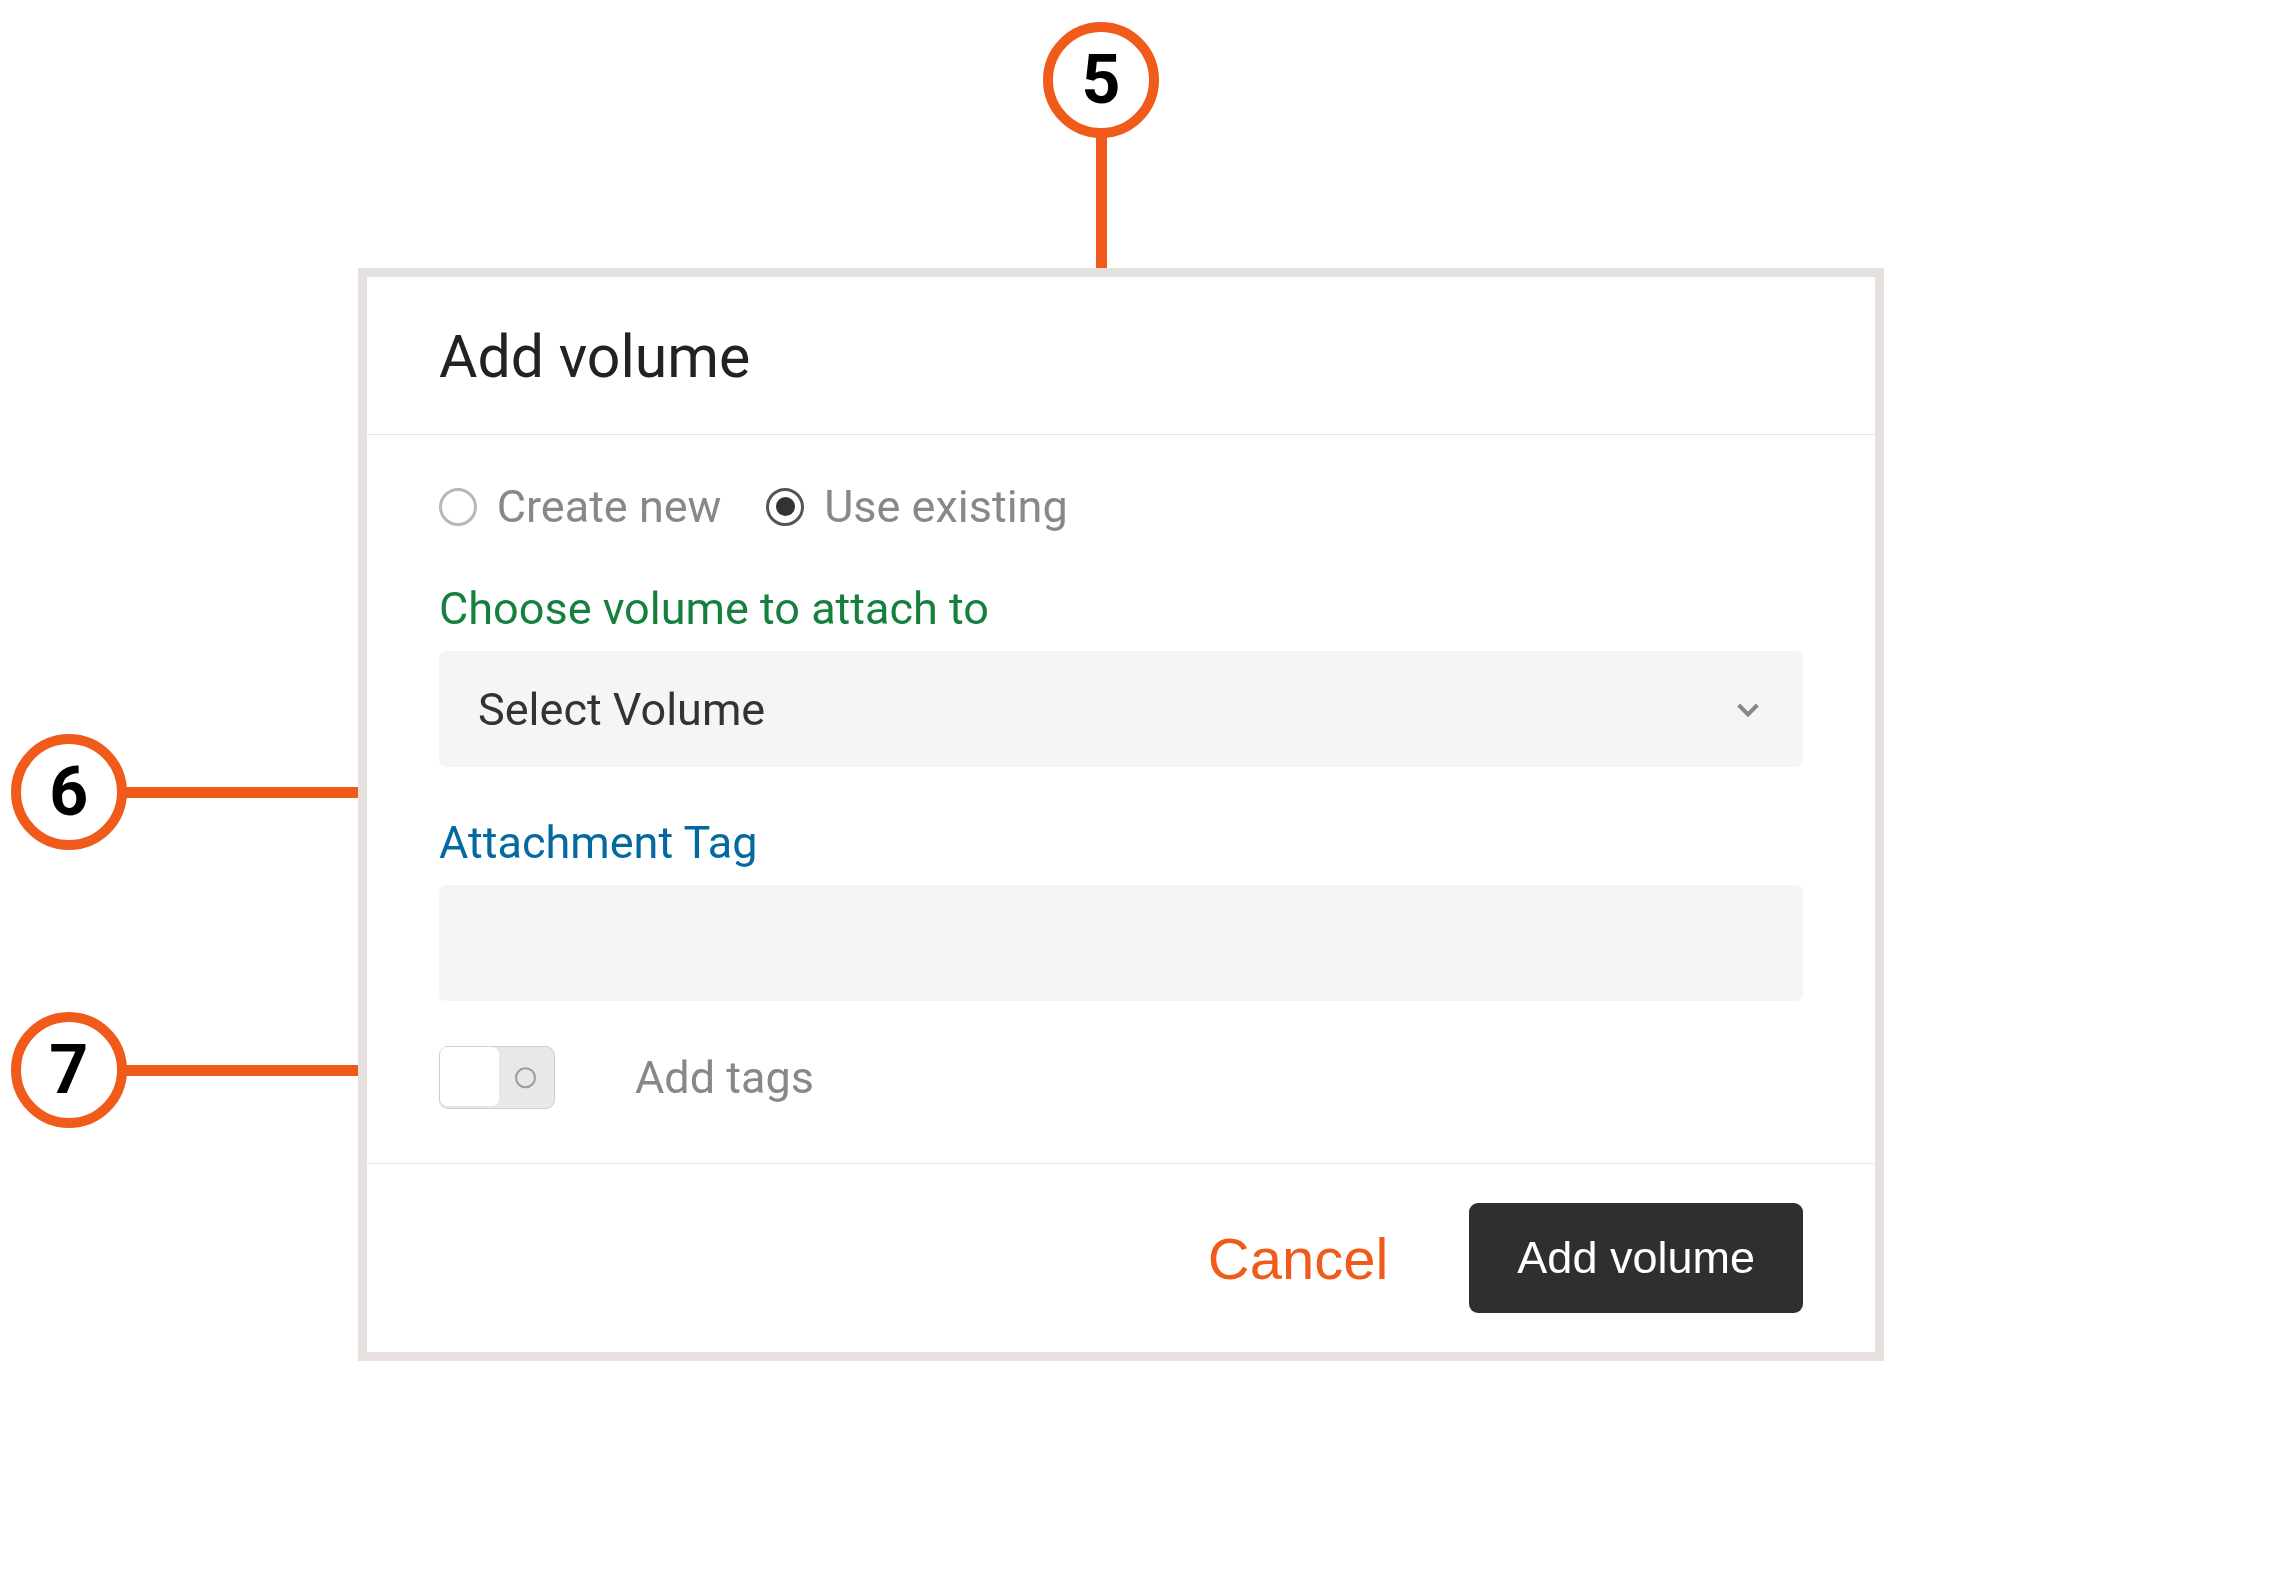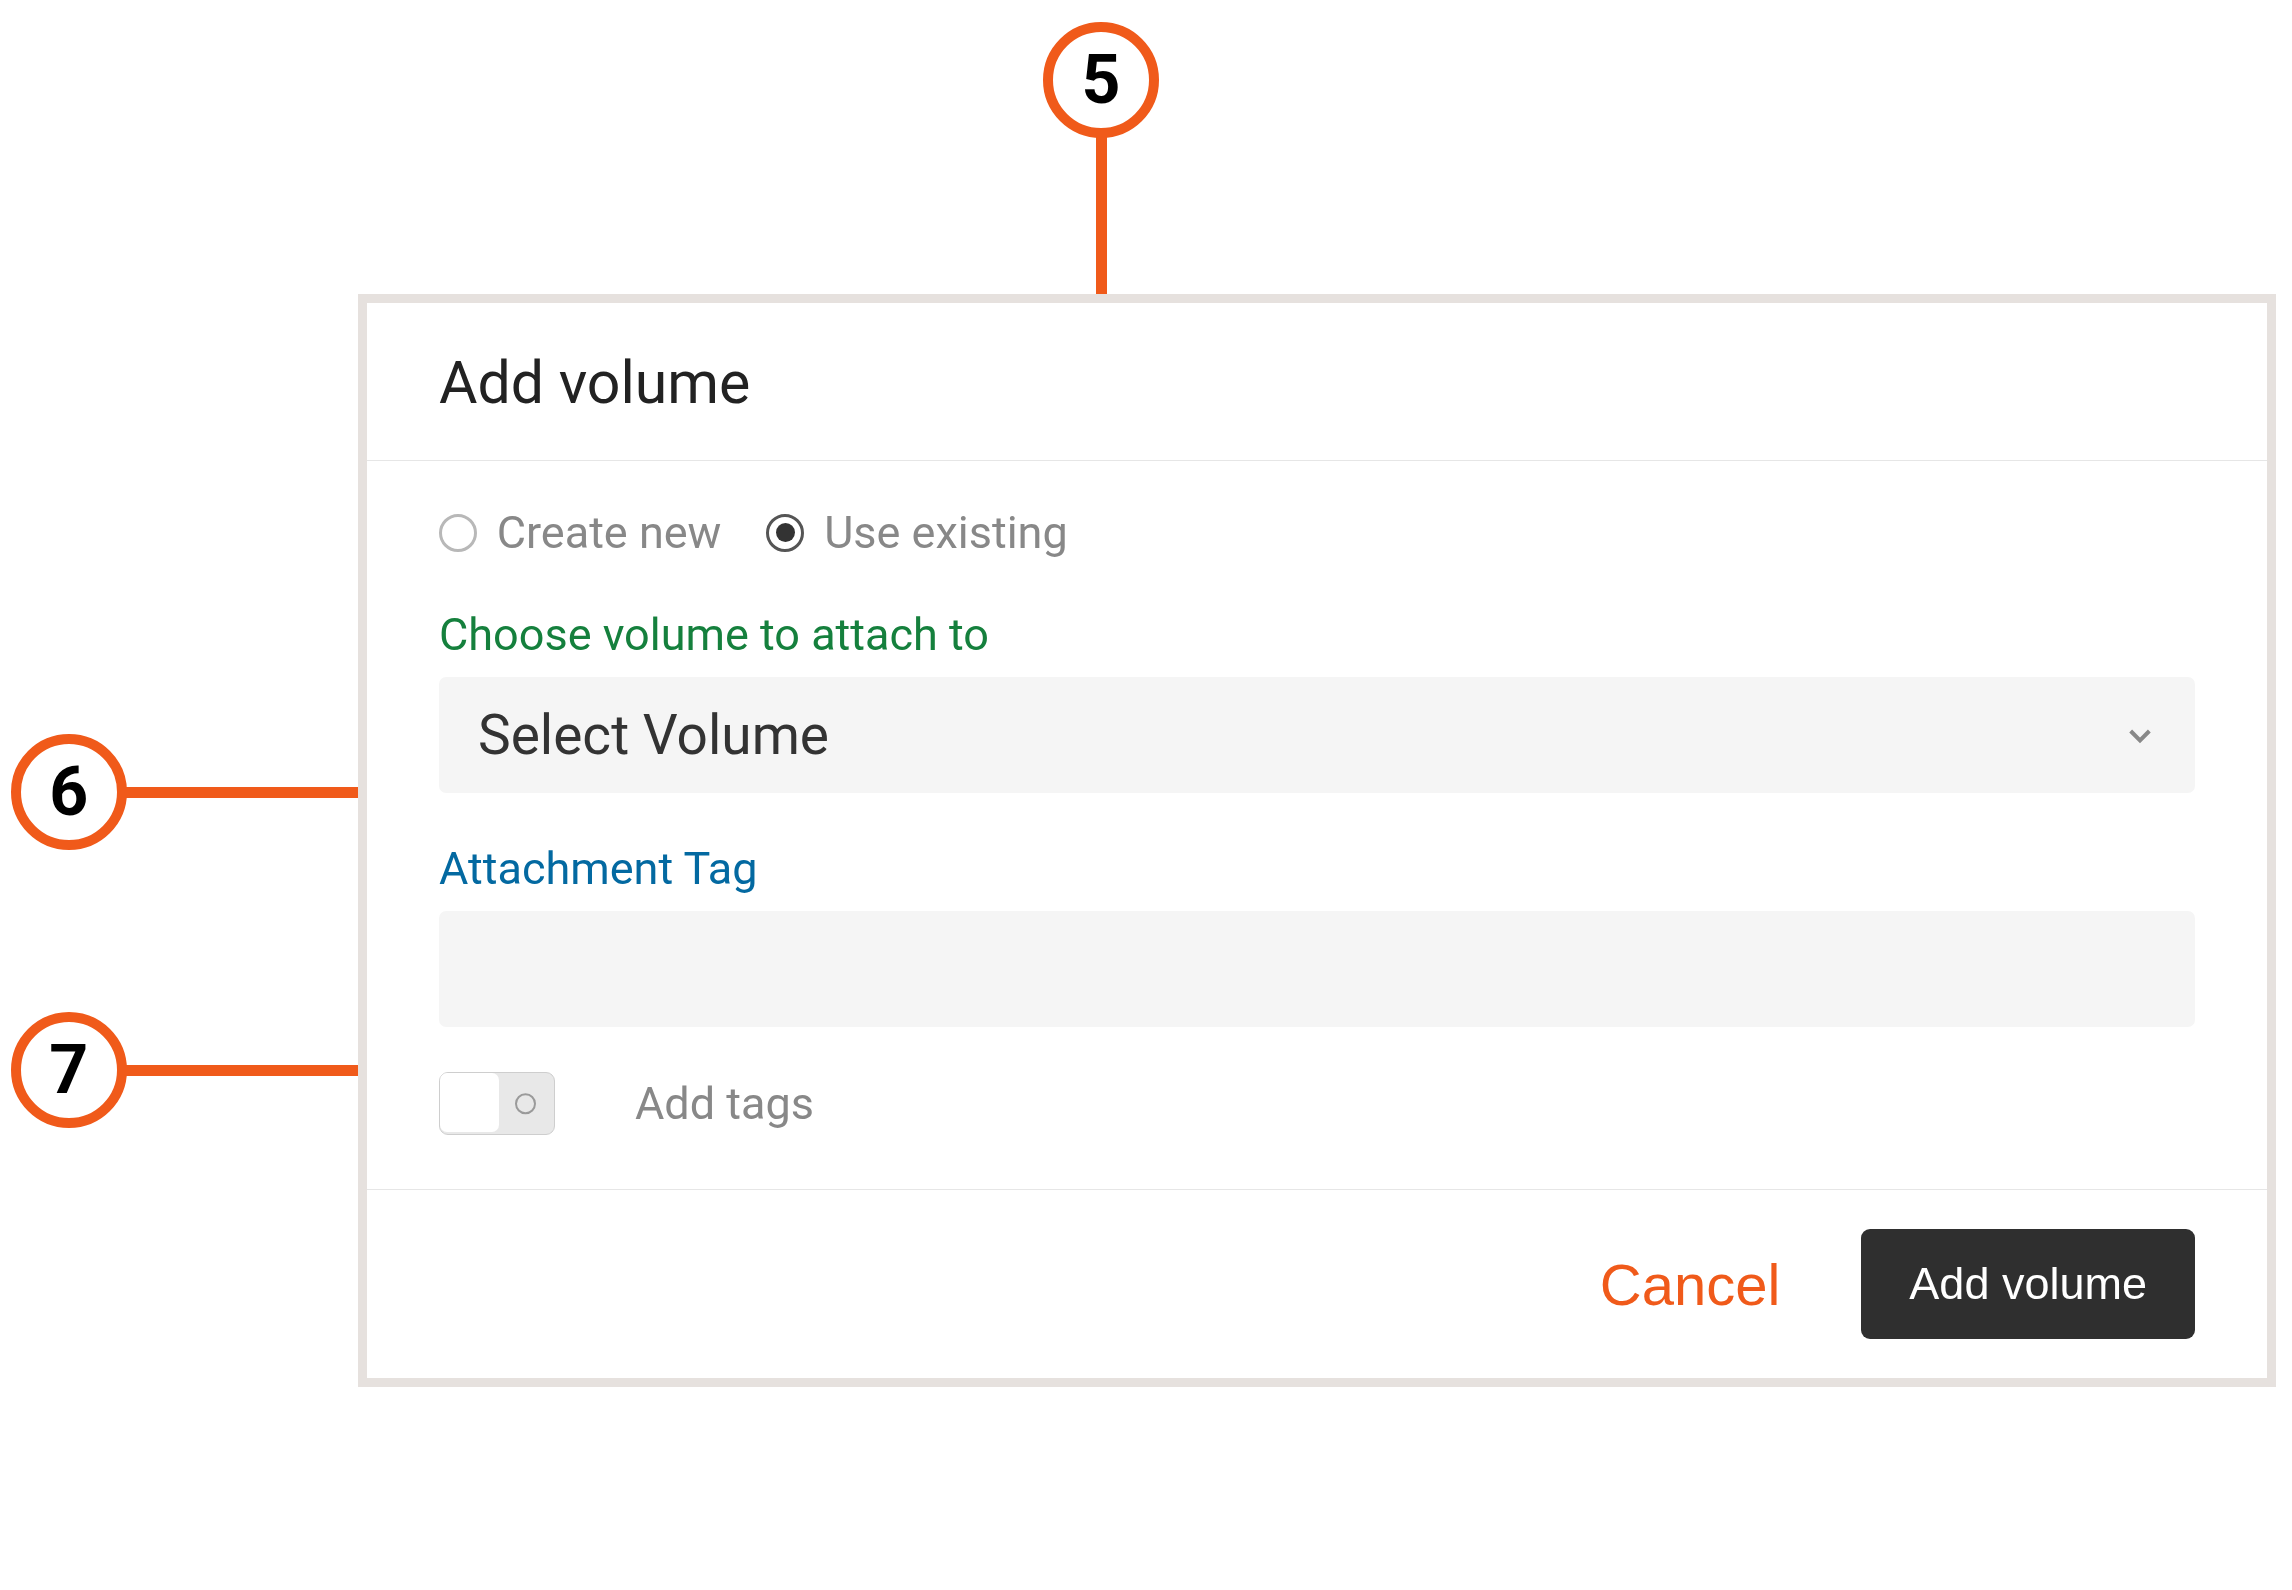--- a/index.html
+++ b/index.html
@@ -10,22 +10,22 @@
     background: #ffffff;
     font-family: -apple-system, BlinkMacSystemFont, "Segoe UI", Roboto, "Helvetica Neue", Arial, sans-serif;
     color: #333;
     position: relative;
   }
 
   
   .dialog {
     position: absolute;
     left: 358px;
-    top: 294px;
-    width: 1918px;
+    top: 268px;
+    width: 1526px;
     border: 9px solid #E6E1DE;
     background: #ffffff;
     box-sizing: border-box;
   }
 
   .dialog-header {
     padding: 45px 72px 43px 72px;
     border-bottom: 1.8px solid #E6E6E6;
   }
   .dialog-title {
@@ -94,21 +94,21 @@
     border-radius: 7.2px;
     height: 116px;
     display: flex;
     align-items: center;
     justify-content: space-between;
     padding: 0 39px;
     box-sizing: border-box;
     margin-bottom: 49px;
   }
   .select-text {
-    font-size: 55px;
+    font-size: 45px;
     color: #333;
   }
   .chev {
     width: 32px;
     height: 32px;
   }
   .chev svg {
     width: 100%;
     height: 100%;
     stroke: #888;

